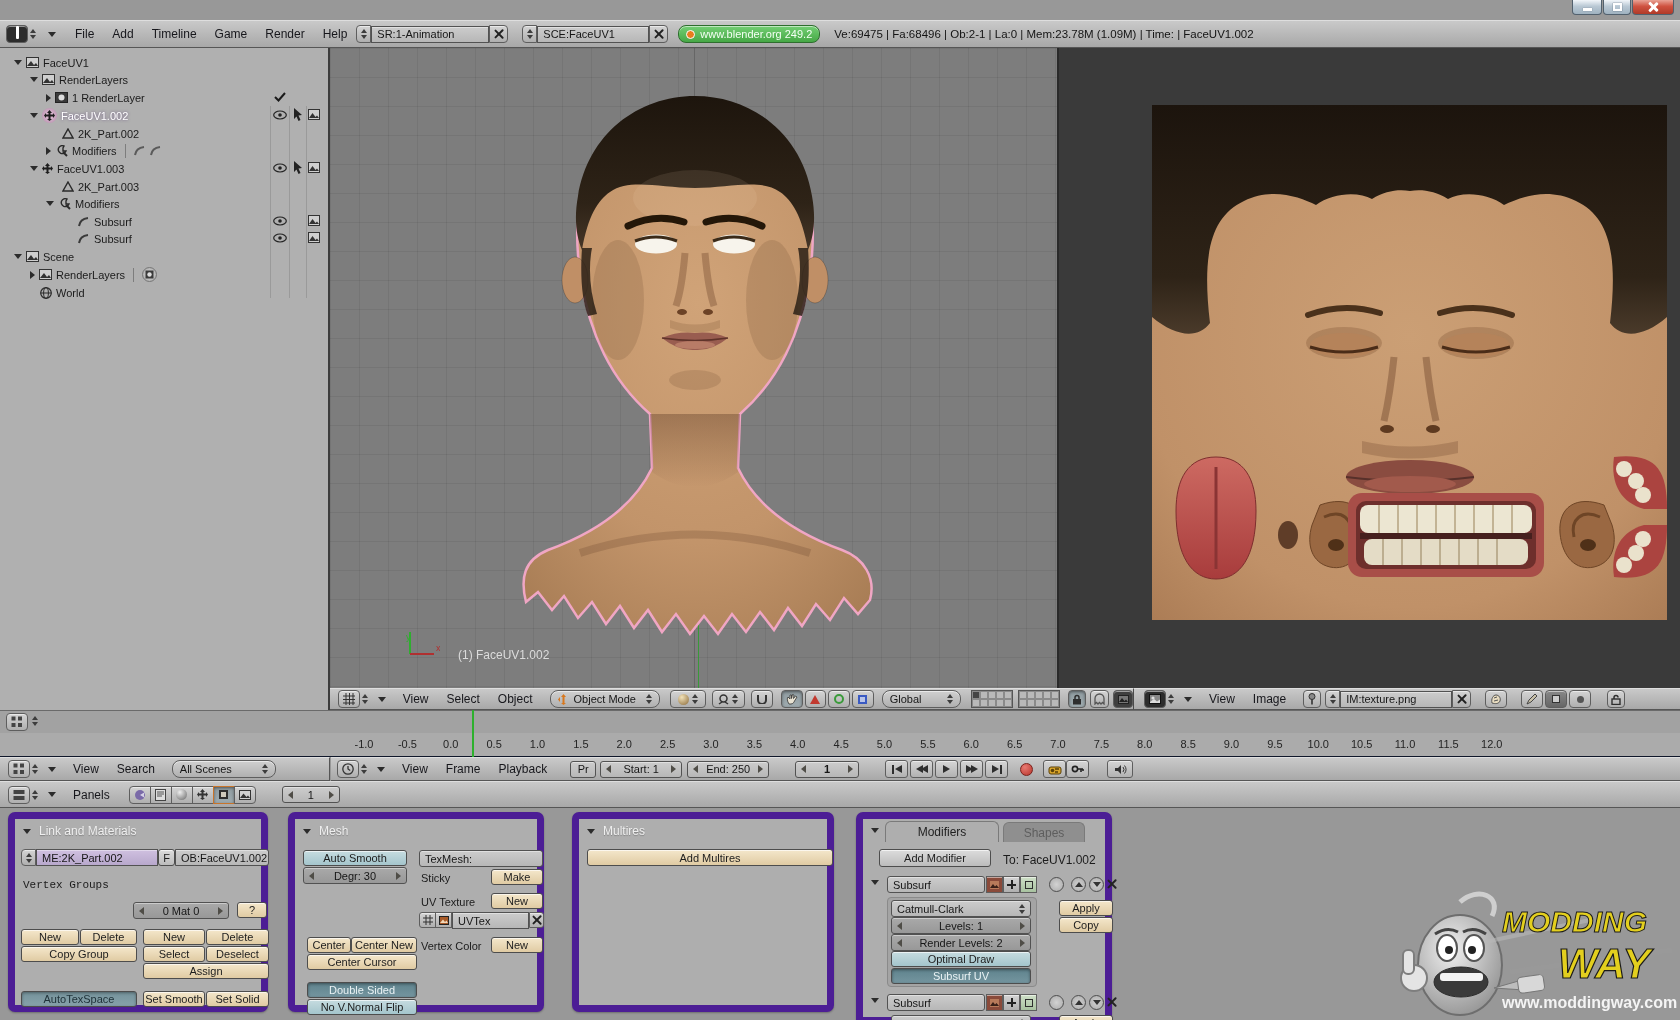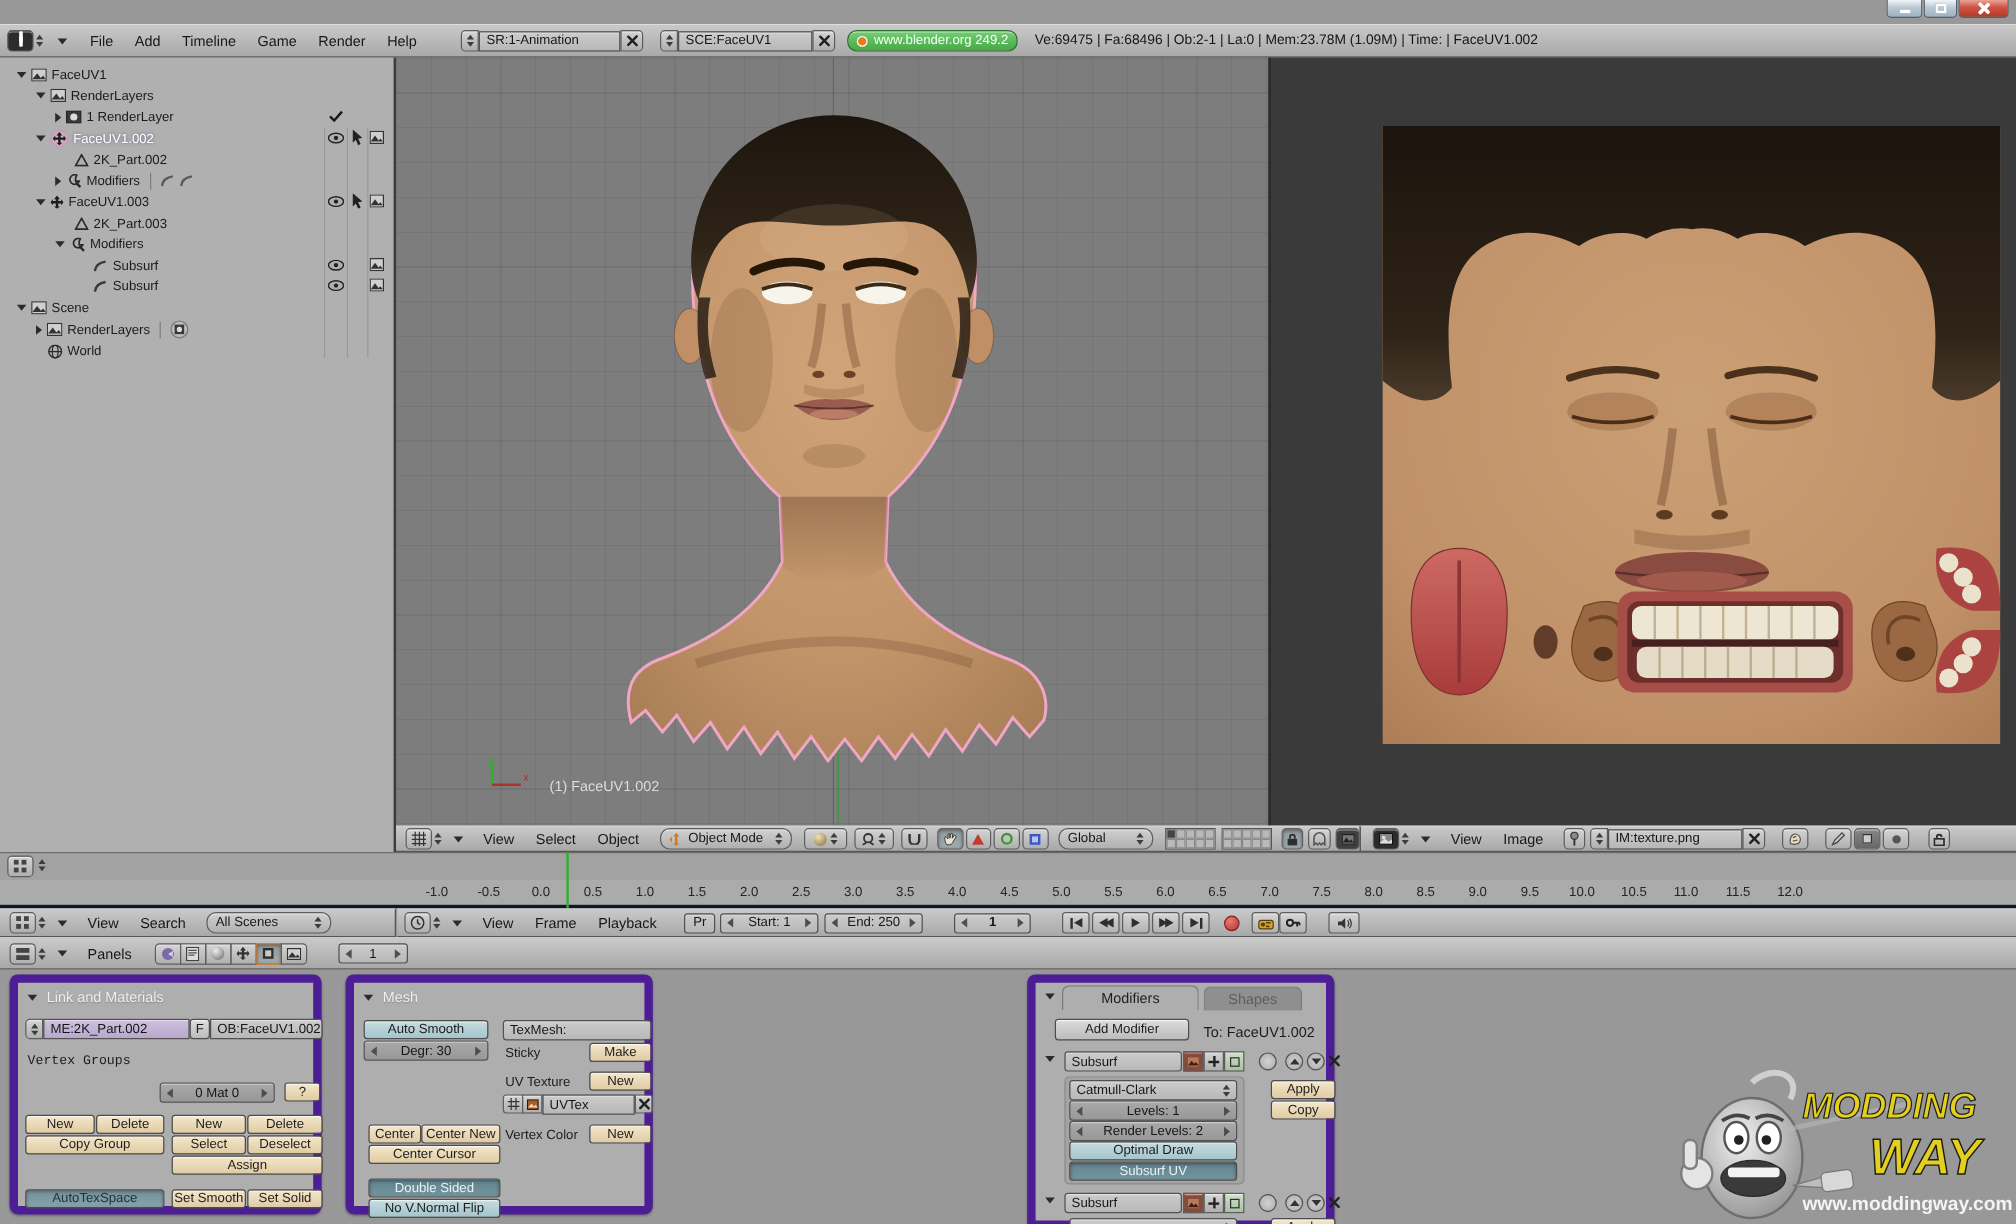--- a/index.html
+++ b/index.html
@@ -66,21 +66,21 @@
   #uv{left:1057px;top:48px;width:623px;height:640px;background:#3a3a3a;border-left:2px solid #2a2a2a;overflow:hidden;}
   #vph{left:330px;top:688px;width:803px;height:22px;}
   #uvh{left:1133px;top:688px;width:547px;height:22px;border-left:1px solid #4a4a4a;}
   .laygrid{display:flex;gap:5px;}
   .laygrid .g{display:grid;grid-template-columns:repeat(5,8px);grid-auto-rows:8px;border:1px solid #555;}
   .laygrid .g i{border:1px solid #8a8a8a;background:#b9b9b9;}
   .laygrid .g i.a{background:#454545;}
 
   
   #strip{left:0;top:710px;width:1680px;height:23px;background:#a2a2a2;border-top:1px solid #6a6a6a;}
-  #ruler{left:0;top:733px;width:1680px;height:24px;background:#ababab;border-bottom:3px solid #0f172a;}
+  #ruler{left:0;top:733px;width:1680px;height:24px;background:#ababab;border-bottom:1px solid #0f172a;}
   #ticks{position:absolute;left:344px;top:5px;width:1168px;display:flex;justify-content:space-between;}
   #ticks span{width:40px;text-align:center;font-size:11px;color:#242424;}
   #playhead{left:472px;top:710px;width:2px;height:47px;background:#2db02d;}
   #hdrrow{left:0;top:757px;width:1680px;height:24px;}
   .pbtn{width:23px;height:18px;border:1px solid #5e5e5e;border-radius:3px;background:linear-gradient(#d6d6d6,#b2b2b2);display:flex;align-items:center;justify-content:center;gap:1px;box-shadow:inset 0 1px 0 rgba(255,255,255,.5);}
   .pt{width:0;height:0;border-top:4.5px solid transparent;border-bottom:4.5px solid transparent;}
   .pt.r{border-left:7px solid #2e2e2e;} .pt.l{border-right:7px solid #2e2e2e;}
   .pbar{width:2px;height:9px;background:#2e2e2e;}
 
   
@@ -115,21 +115,21 @@
     <i class="tr-d" style="margin:0 10px 0 12px;"></i>
     <div class="row">
 
     <span class="menu">File</span>
         <span class="menu">Add</span>
         <span class="menu">Timeline</span>
         <span class="menu">Game</span>
         <span class="menu">Render</span>
         <span class="menu">Help</span>
       </div>
-    <div class="row" style="margin-left:28px;align-items:center;">
+    <div class="row" style="margin-left:0;align-items:center;">
       <span class="updn micro" style="width:15px;border-radius:4px 0 0 4px;">
           <i class="u"></i>
           <i class="d"></i>
         </span>
       <div class="fld" style="width:118px;border-radius:0;">SR:1-Animation</div>
       <div class="micro" style="width:19px;border-radius:0 4px 4px 0;">
           <i class="xg"></i>
         </div>
     </div>
     <div class="row" style="margin-left:14px;">
@@ -906,20 +906,27 @@
         </div>
       <span class="lbl" style="left:126px;top:121px;">Vertex Color</span>
       <div class="btn abs" style="left:196px;top:118px;width:52px;">New</div>
       <div class="btn abs" style="left:12px;top:118px;width:44px;">Center</div>
       <div class="btn abs" style="left:56px;top:118px;width:66px;">Center New</div>
       <div class="btn abs" style="left:12px;top:135px;width:110px;">Center Cursor</div>
       <div class="btn tld abs" style="left:12px;top:163px;width:110px;">Double Sided</div>
       <div class="btn tl abs" style="left:12px;top:180px;width:110px;">No V.Normal Flip</div>
     </div>
 
+    <div class="panel" style="left:572px;top:4px;width:262px;height:200px;">
+      <div class="panel-h">
+          <i class="tr-d"></i>
+          <span>Multires</span>
+        </div>
+      <div class="btn abs" style="left:8px;top:30px;width:246px;height:17px;">Add Multires</div>
+    </div>
 
     <div class="panel" style="left:856px;top:4px;width:256px;height:212px;border-radius:7px 7px 0 0;">
       <i class="tr-d abs" style="left:8px;top:9px;"></i>
       <div class="abs" style="left:22px;top:2px;width:114px;height:21px;background:#aeaeae;border:1px solid #7a7a7a;border-bottom:none;border-radius:6px 6px 0 0;display:flex;align-items:center;justify-content:center;color:#1e1e1e;font-size:12px;">Modifiers</div>
       <div class="abs" style="left:140px;top:3px;width:82px;height:20px;background:#8f8f8f;border:1px solid #7a7a7a;border-bottom:none;border-radius:6px 6px 0 0;display:flex;align-items:center;justify-content:center;color:#5e5e5e;font-size:12px;">Shapes</div>
       <div class="btn grey abs" style="left:16px;top:30px;width:112px;height:18px;">Add Modifier</div>
       <span class="lbl" style="left:140px;top:34px;font-size:12px;">To: FaceUV1.002</span>
 
       
       <i class="tr-d abs" style="left:8px;top:61px;"></i>

